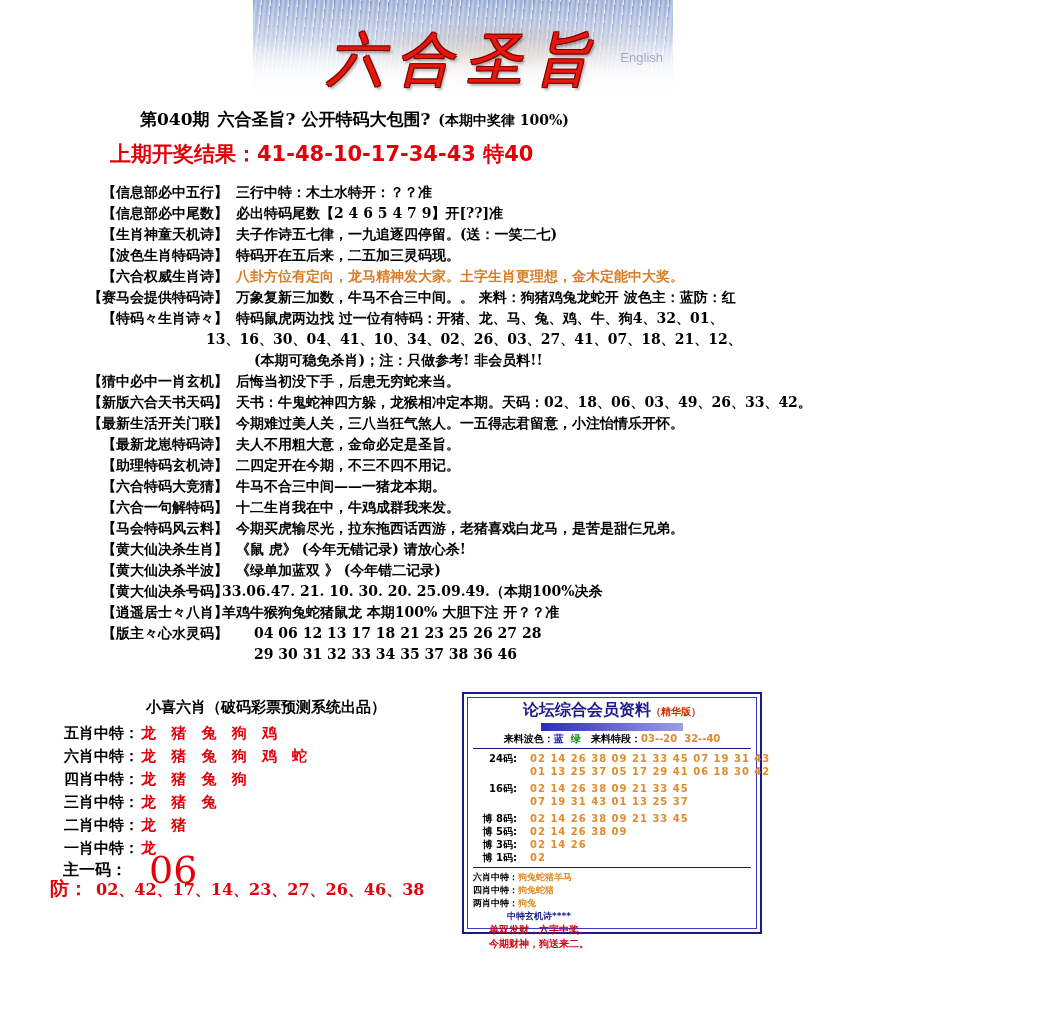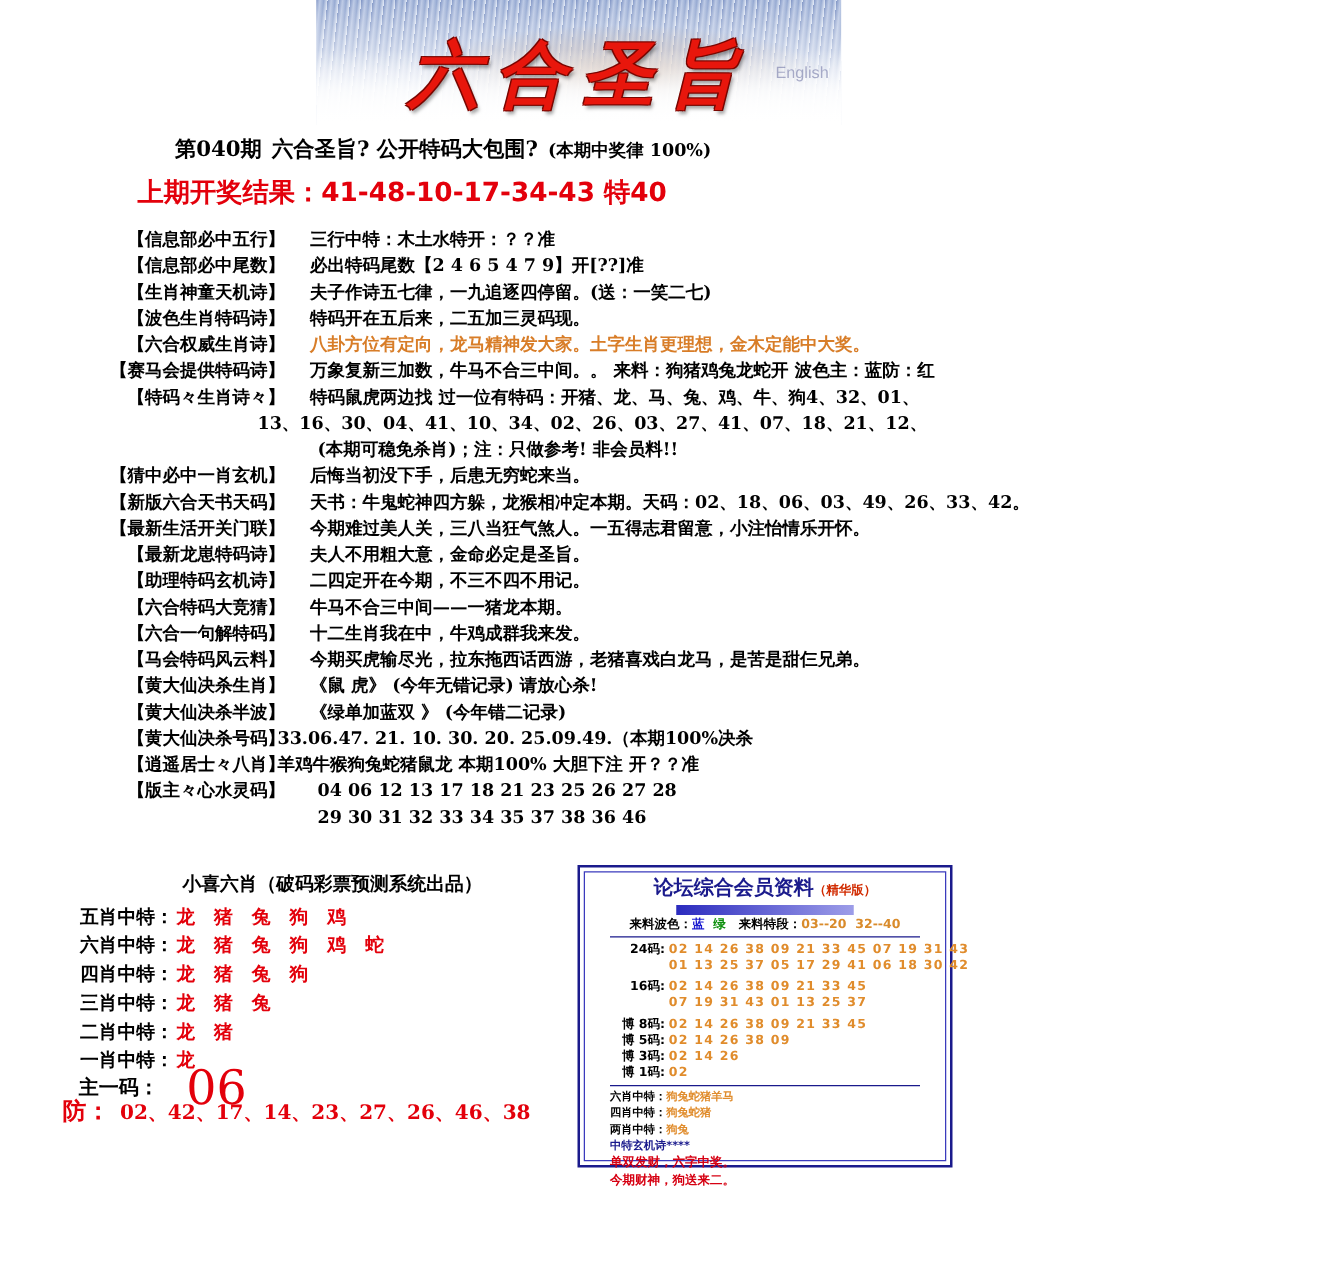--- a/index.html
+++ b/index.html
@@ -49,21 +49,21 @@
     left: 0; top: 0; right: 0; bottom: 0;
     background: linear-gradient(180deg, rgba(255,255,255,0) 40%, rgba(255,255,255,0.75) 80%, #fff 100%);
   }
   .banner-title {
     position: absolute;
     left: 22px;
     top: 22px;
     width: 380px;
     text-align: center;
     font-family: "DejaVu Serif", "Liberation Serif", serif;
-    font-weight: bold;
+    font-weight: normal;
     font-style: italic;
     font-size: 57px;
     letter-spacing: 12px;
     color: #e8160c;
     text-shadow:
       1px 1px 0 #7a0600,
       -1px 1px 0 #7a0600,
       1px -1px 0 #7a0600,
       -1px -1px 0 #7a0600,
       2px 3px 3px rgba(0,0,0,0.35);
@@ -124,21 +124,21 @@
     left: 0px;
     width: 228px;
     text-align: right;
     font-family: "DejaVu Serif", "Liberation Serif", serif;
     font-size: 14px;
     font-weight: bold;
     color: #000;
   }
   .row .content {
     position: absolute;
-    left: 248px;
+    left: 236px;
     font-family: "DejaVu Serif", "Liberation Serif", serif;
     font-size: 14px;
     font-weight: bold;
     color: #000;
   }
   .row.cont .content { left: 236px; }
   .row .content.orange { color: #d87d28; }
   .row .content.indent1 { left: 206px; }
   .row .content.indent2 { left: 222px; }
   .row .content.indent3 { left: 254px; }
@@ -217,21 +217,21 @@
     background: #ffffff;
     border: 2px solid #1a1a8c;
     box-sizing: border-box;
     padding: 3px;
   }
   .panel-inner {
     border: 1px solid #3b3bbd;
     width: 100%;
     height: 100%;
     box-sizing: border-box;
-    padding: 3px 20px;
+    padding: 3px 5px;
     position: relative;
   }
   .panel-title {
     text-align: center;
     font-family: "DejaVu Serif", "Liberation Serif", serif;
     font-size: 16px;
     font-weight: bold;
     color: #1a1a8c;
     line-height: 18px;
     white-space: nowrap;
@@ -265,29 +265,29 @@
   }
   .code-row {
     font-size: 10px;
     font-family: "DejaVu Sans", "Liberation Sans", sans-serif;
     font-weight: bold;
     color: #000;
     line-height: 13px;
     white-space: nowrap;
   }
   .code-row .lbl { display: inline-block; width: 44px; text-align: right; }
-  .code-row .nums { color: #e08c2c; letter-spacing: 1px; margin-left: 3px; }
+  .code-row .nums { color: #e08c2c; letter-spacing: 1px; margin-left: 13px; }
   .code-row.cont .lbl { visibility: hidden; }
   .spacer4 { height: 4px; }
   .panel-bottom {
     position: relative;
     margin-top: 2px;
   }
   .pb-left { display: inline-block; width: 150px; vertical-align: top; }
-  .pb-right { display: inline-block; width: 132px; vertical-align: top; }
+  .pb-right { display: inline-block; width: 132px; vertical-align: top; text-align: center; }
   .pb-row {
     font-size: 9px;
     font-weight: bold;
     font-family: "DejaVu Sans", "Liberation Sans", sans-serif;
     color: #000;
     line-height: 13px;
     white-space: nowrap;
   }
   .pb-row .v { color: #e08c2c; }
   .pb-head {

